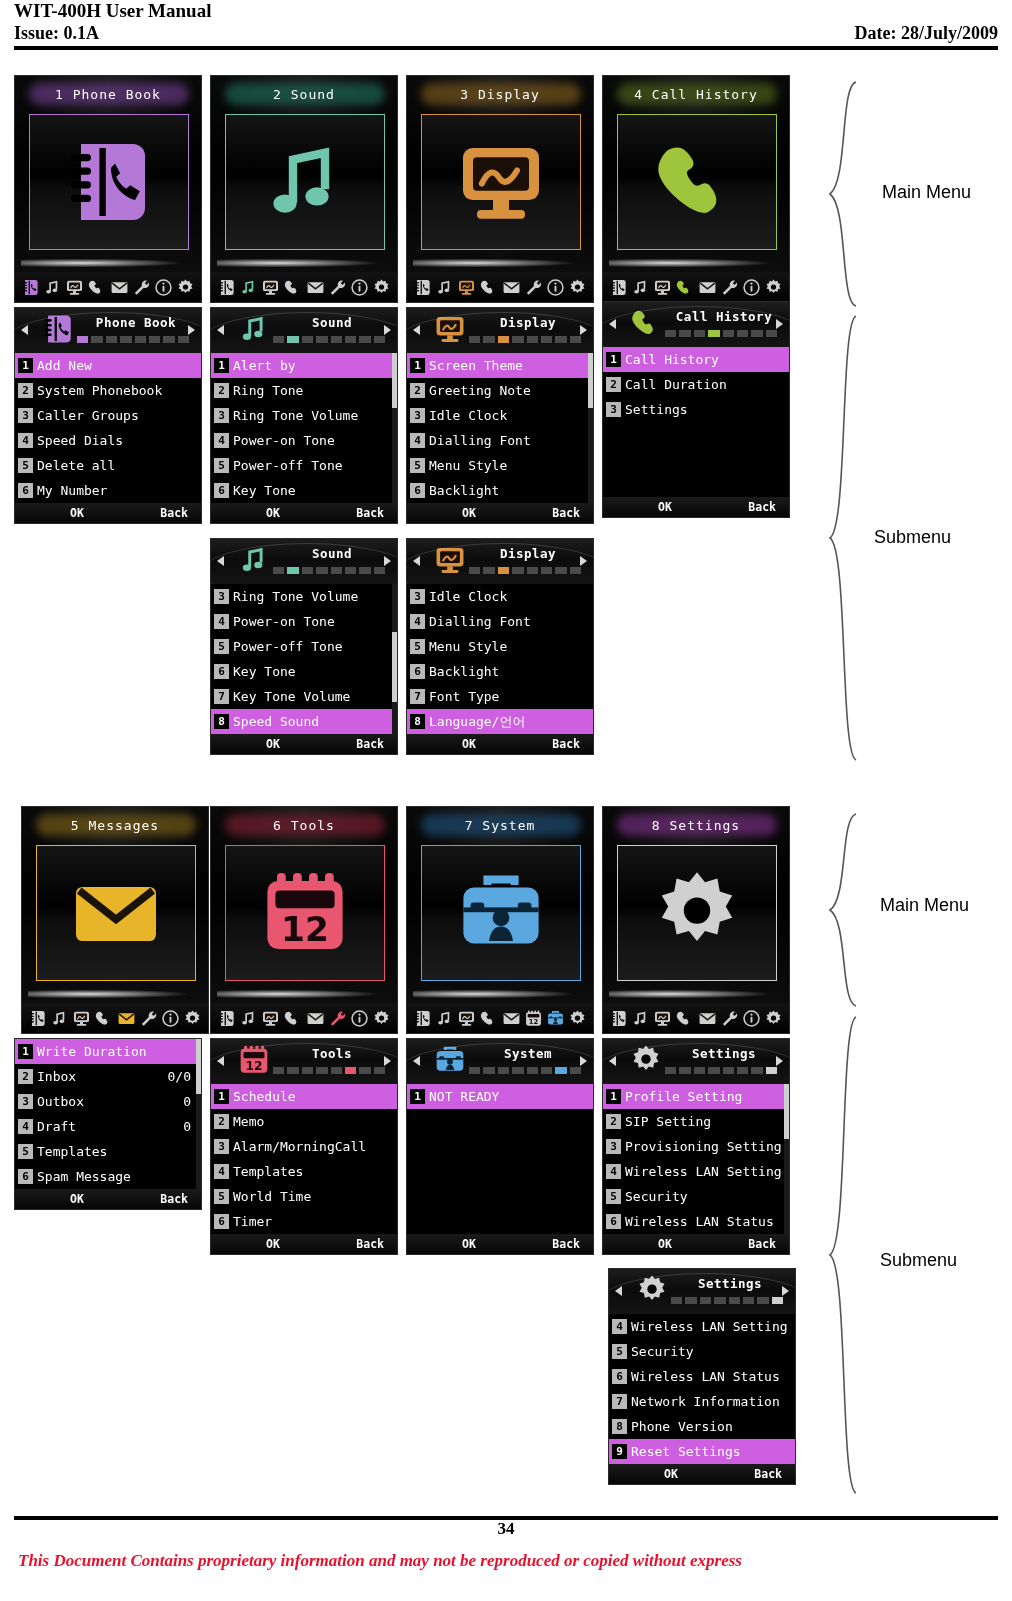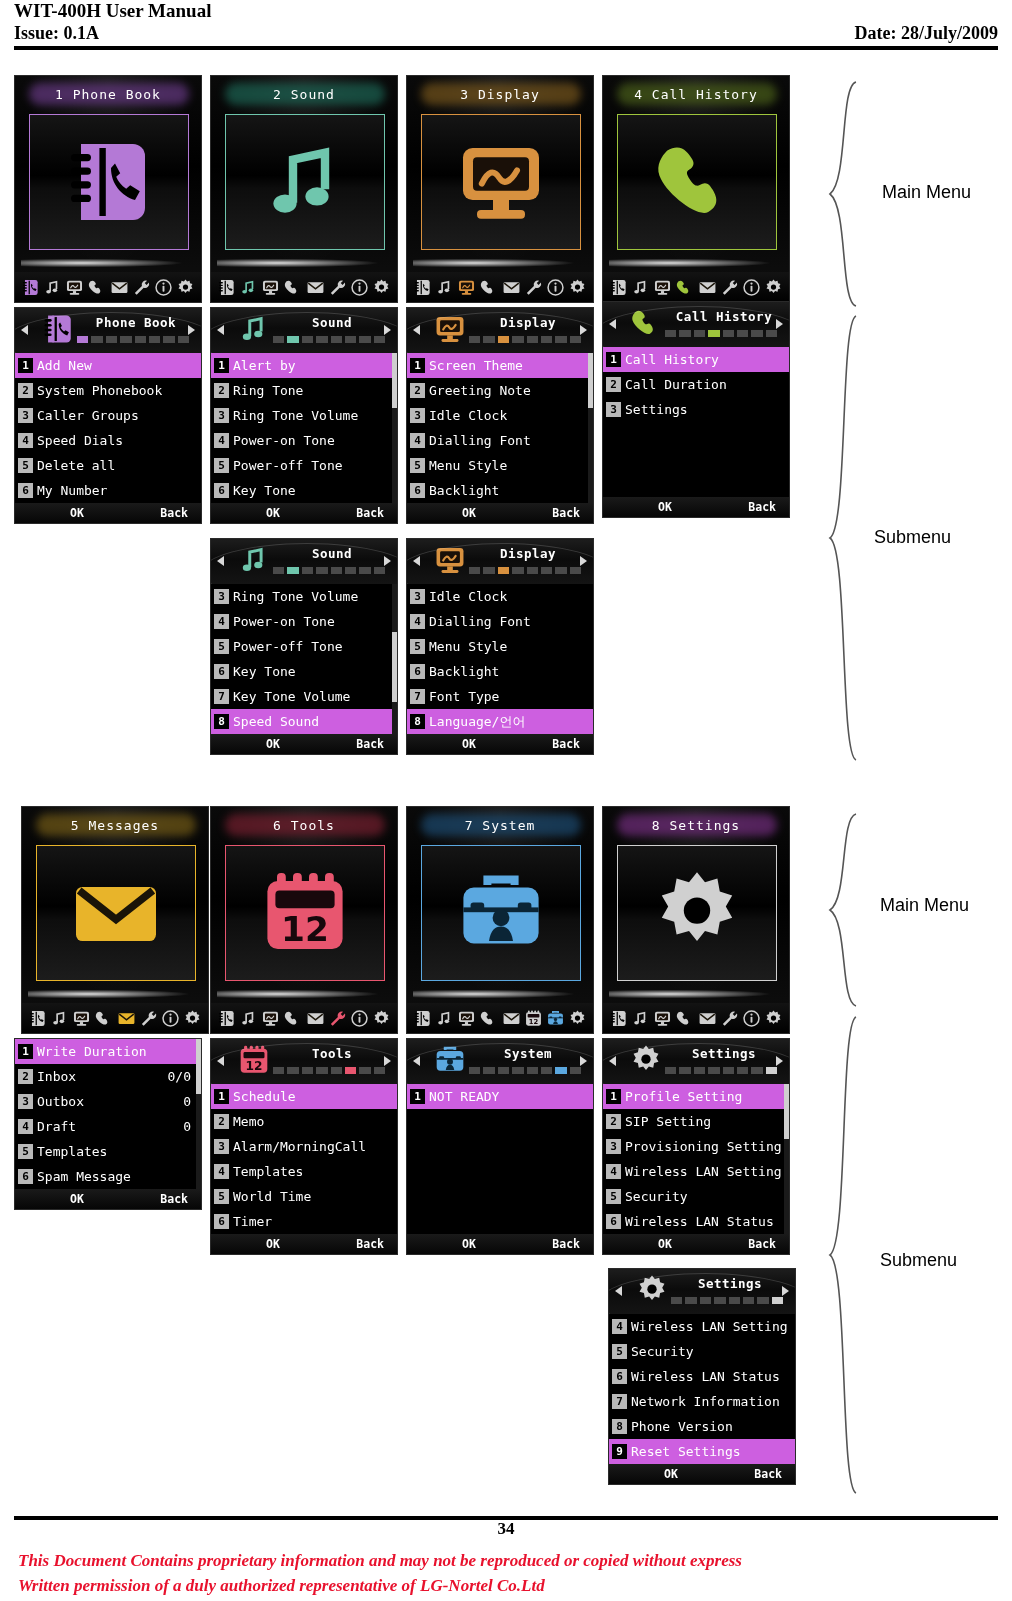--- a/index.html
+++ b/index.html
@@ -1199,14 +1199,13 @@
 
 <svg class="brace" style="left:826px; top:1015px;" width="36" height="480" viewBox="0 0 36 480">
   <path d="M30 2 C14 8 22 228 4 240 C22 252 14 472 30 478" fill="none" stroke="#555" stroke-width="1.6"></path>
 </svg>
 <div class="ann-label" style="left:880px; top:1250px;">Submenu</div>
 
 <div class="rule-bot"></div>
 <div class="page-num">34</div>
 <div class="footer-note">
   <div>This Document Contains proprietary information and may not be reproduced or copied without express</div>
-  <div>Written permission of a duly authorized representative of LG-Nortel Co.Ltd</div>
 </div>
 
 </body></html>

